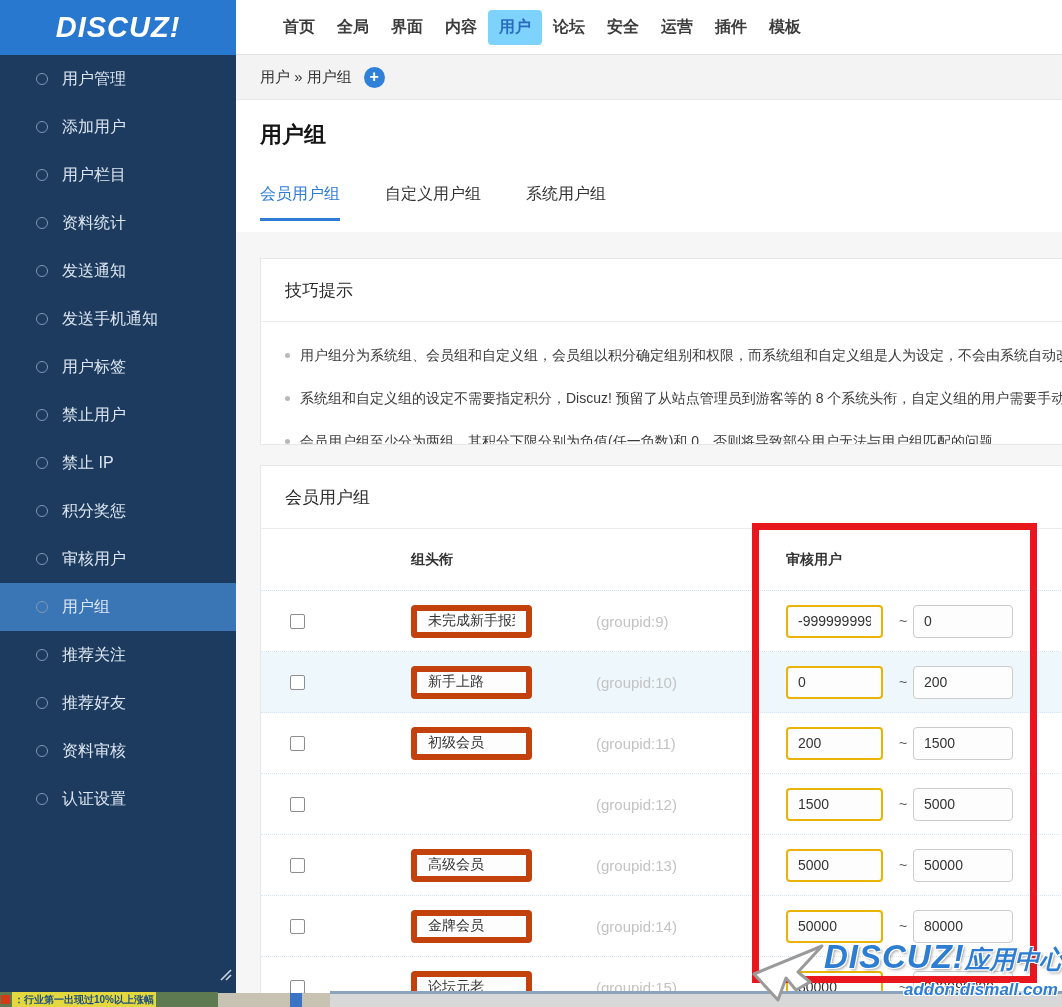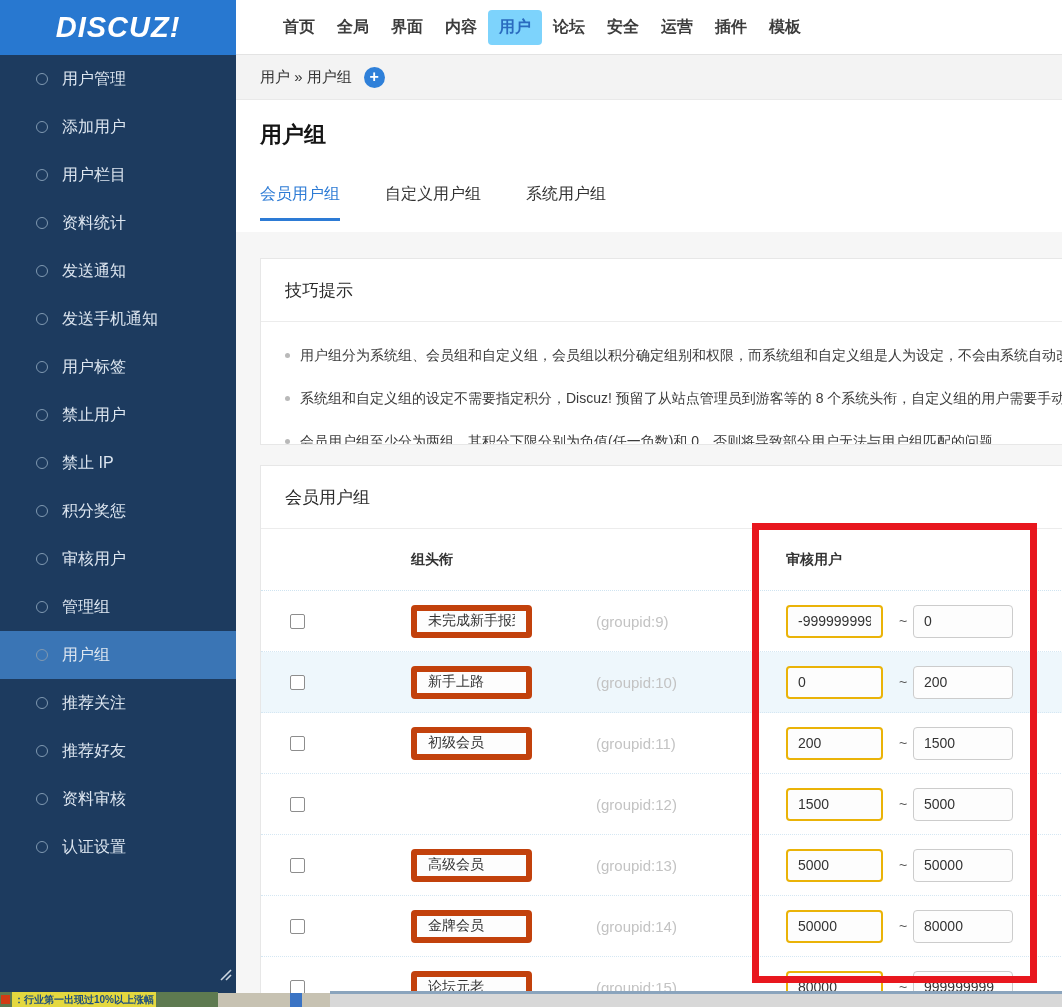--- a/index.html
+++ b/index.html
@@ -188,24 +188,20 @@
   <div class="side-item">
     <span class="side-dot"></span>
     <span class="side-label">积分奖惩</span>
   </div>
 
   <div class="side-item">
     <span class="side-dot"></span>
     <span class="side-label">审核用户</span>
   </div>
 
-  <div class="side-item">
-    <span class="side-dot"></span>
-    <span class="side-label">管理组</span>
-  </div>
 
   <div class="side-item active">
     <span class="side-dot"></span>
     <span class="side-label">用户组</span>
   </div>
 
   <div class="side-item">
     <span class="side-dot"></span>
     <span class="side-label">推荐关注</span>
   </div>
@@ -334,20 +330,29 @@
     <input class="min-input" type="text" value="80000" style="">
     <span class="tilde">~</span>
     <input class="max-input" type="text" value="999999999" style="">
   </div>
 </div>
     </div>
   </div>
 
   <div class="red-rect"></div>
 
+  <div class="watermark">
+    <svg class="wm-cursor" width="78" height="62" viewBox="0 0 78 62">
+      <polygon points="2,32 70,4 46,30 58,40 44,48 34,36 26,58" fill="#ffffff" stroke="#9a9a9a" stroke-width="3" stroke-linejoin="round"></polygon>
+    </svg>
+    <div class="wm-line1">
+      <span class="wm-brand">DISCUZ!</span><span class="wm-suffix">应用中心</span>
+    </div>
+    <div class="wm-url">addon.dismall.com</div>
+  </div>
 
   <div class="ticker">
     <span class="ticker-icon"></span>
     <span class="ticker-text">：行业第一出现过10%以上涨幅</span>
   </div>
   <div class="midstrip">
     <span class="blue-accent"></span>
   </div>
   <div class="taskstrip"></div>
 

